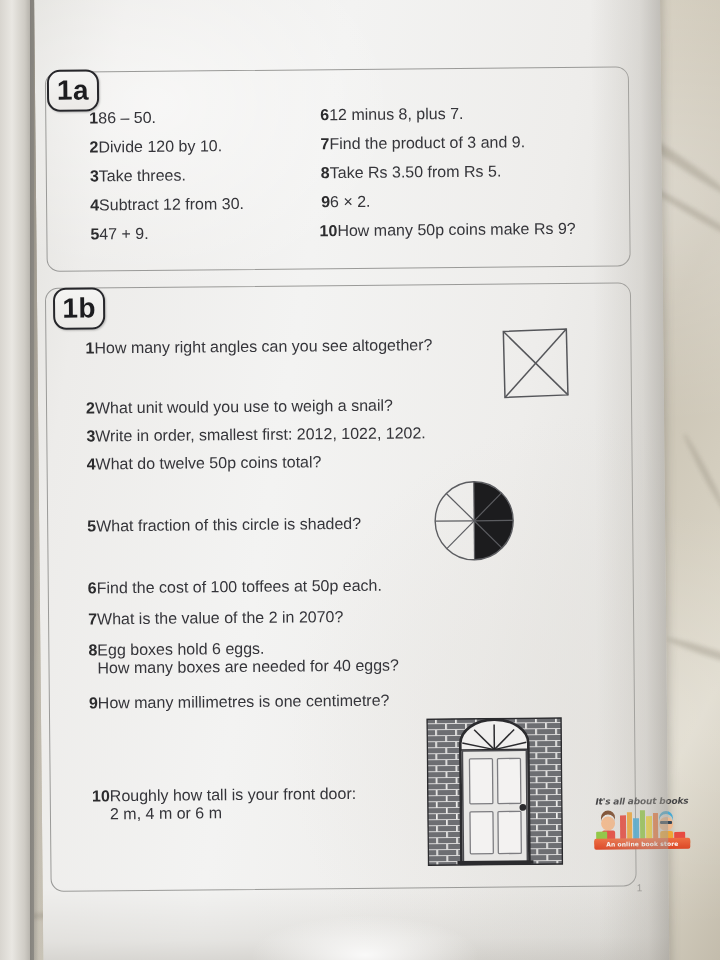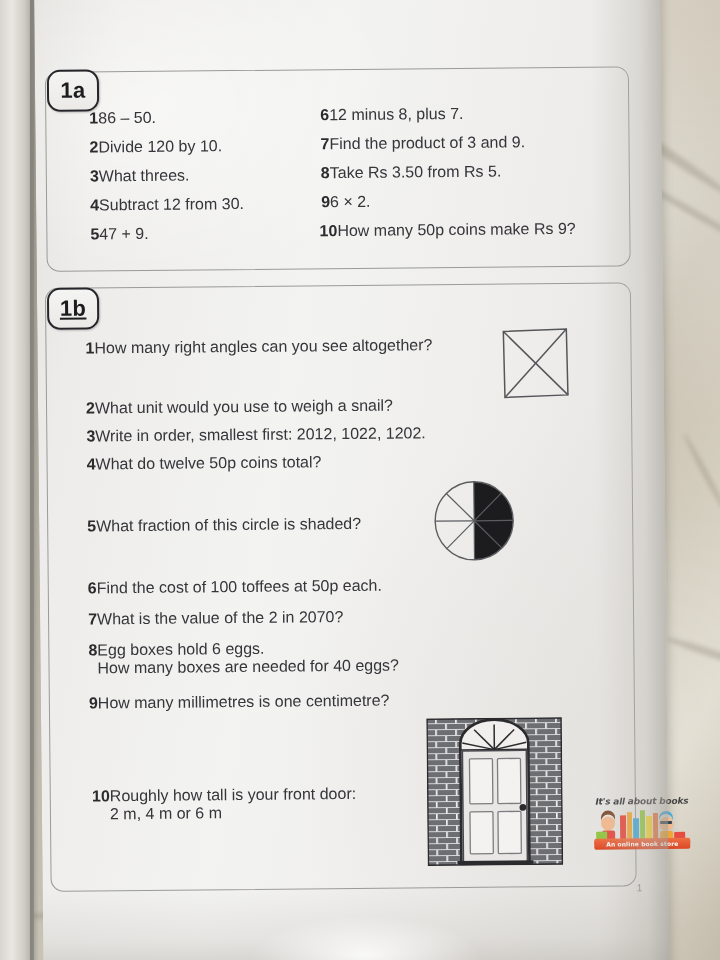--- a/index.html
+++ b/index.html
@@ -99,30 +99,30 @@
 
   
   .tab {
     position: absolute;
     width: 48px;
     height: 38px;
     border: 2.6px solid #26262a;
     border-radius: 13px;
     background: linear-gradient(180deg, #f4f4f3, #eceae7);
     color: #1d1d20;
-    font-size: 22px;
+    font-size: 28px;
     font-weight: 700;
     letter-spacing: 0.4px;
     display: flex;
     align-items: center;
     justify-content: center;
     box-shadow: 1px 1px 2px rgba(0,0,0,0.22);
   }
   #tab-1a { left: 12px; top: 70px; }
-  #tab-1b { left: 10px; top: 288px; text-decoration: underline; }
+  #tab-1b { left: 16px; top: 288px; }
 
   
   .qrow {
     position: absolute;
     display: flex;
     align-items: baseline;
   }
   .qnum {
     color: #2c2c2e;
     font-weight: 700;
@@ -218,21 +218,21 @@
       <div class="qrow" style="left:54px; top:110px;">
         <span class="qnum">1</span>
         <span class="qtext">86 – 50.</span>
       </div>
       <div class="qrow" style="left:54px; top:139px;">
         <span class="qnum">2</span>
         <span class="qtext">Divide 120 by 10.</span>
       </div>
       <div class="qrow" style="left:54px; top:168px;">
         <span class="qnum">3</span>
-        <span class="qtext">What threes.</span>
+        <span class="qtext">Take threes.</span>
       </div>
       <div class="qrow" style="left:54px; top:197px;">
         <span class="qnum">4</span>
         <span class="qtext">Subtract 12 from 30.</span>
       </div>
       <div class="qrow" style="left:54px; top:226px;">
         <span class="qnum">5</span>
         <span class="qtext">47 + 9.</span>
       </div>
 

